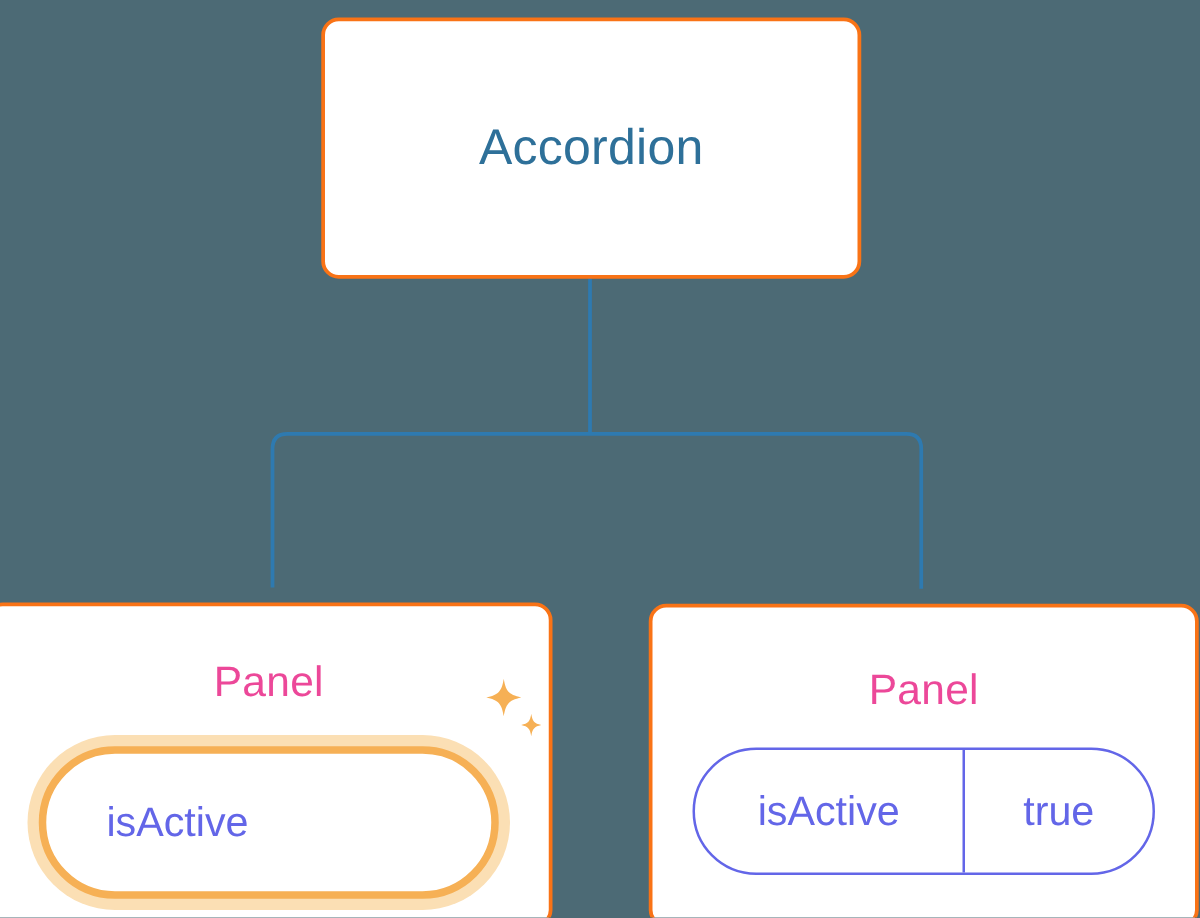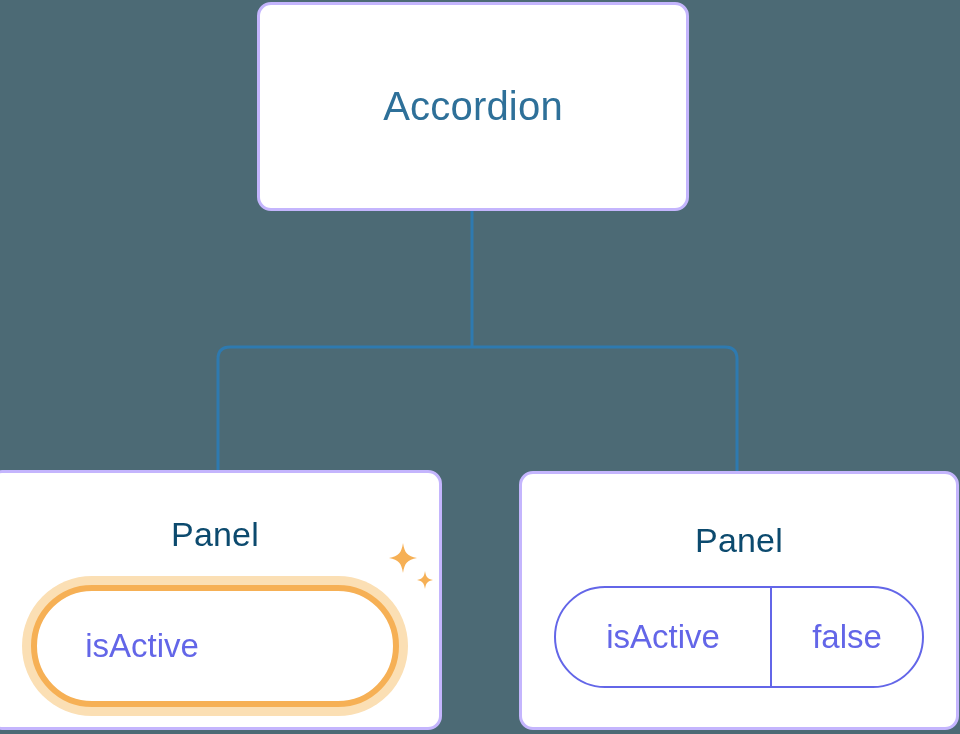--- a/index.html
+++ b/index.html
@@ -25,23 +25,24 @@
     left: 0;
     top: 0;
     width: 960px;
     height: 734px;
   }
 
   
   .node-card {
     position: absolute;
     background: #ffffff;
-    border: 3px solid #c4b5fd;
+    border: 3px solid #f97316;
     border-radius: 14px;
     box-sizing: border-box;
+    margin-top: 12px;
   }
 
   #root-node {
     left: 257px;
     top: 2px;
     width: 432px;
     height: 209px;
     display: flex;
     align-items: center;
     justify-content: center;
@@ -68,21 +69,21 @@
 
   .panel-inner {
     position: relative;
     width: 100%;
     height: 100%;
     display: flex;
     flex-direction: column;
     align-items: center;
   }
   .panel-title {
-    color: #0c4a6e;
+    color: #ec4899;
     font-size: 34px;
     font-weight: 400;
     letter-spacing: 0.2px;
   }
   #panel-node-left .panel-title { margin-top: 42px; }
   #panel-node-right .panel-title { margin-top: 47px; }
 
   
   .pill {
     display: flex;
@@ -212,18 +213,18 @@
     <path d="M23,3 C24.6,13.2 27.3,15.9 37,18 C27.3,20.1 24.6,22.8 23,33 C21.4,22.8 18.7,20.1 9,18 C18.7,15.9 21.4,13.2 23,3 Z" fill="#f6b055"></path>
     <path d="M45,31 C45.9,37.1 47.5,38.7 53,40 C47.5,41.3 45.9,42.9 45,49 C44.1,42.9 42.5,41.3 37,40 C42.5,38.7 44.1,37.1 45,31 Z" fill="#f6b055"></path>
   </svg>
 
   <div class="node-card" id="panel-node-right">
     <div class="panel-inner">
       <span class="panel-title">Panel</span>
 
       <div class="pill pill-plain">
         <div class="pill-key">isActive</div>
-        <div class="pill-val">false</div>
+        <div class="pill-val">true</div>
       </div>
     </div>
   </div>
 
 </div>
 
 </body></html>

